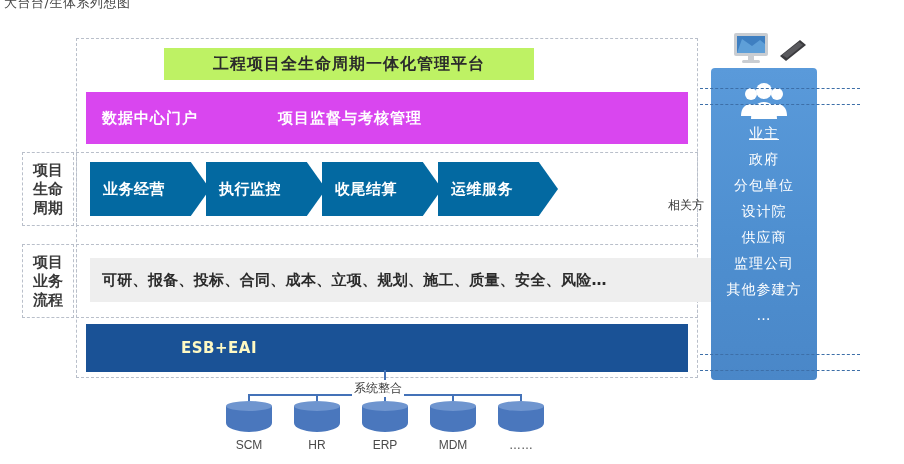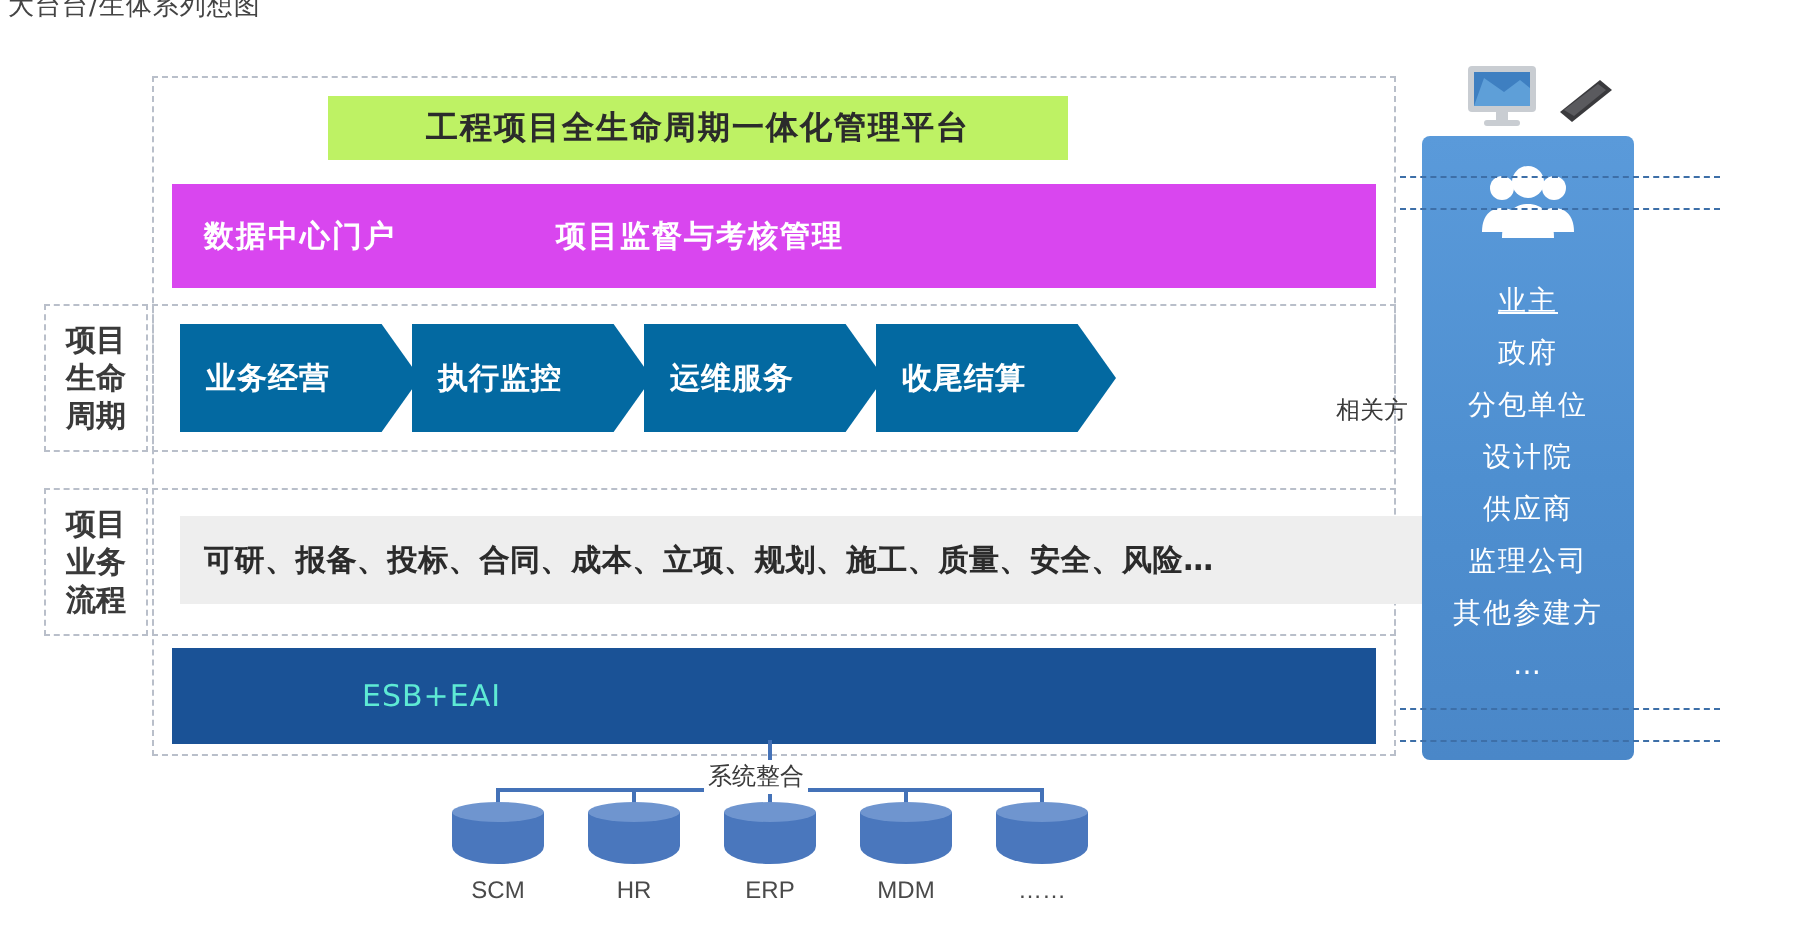--- a/index.html
+++ b/index.html
@@ -57,21 +57,21 @@
   .process-box{position:absolute;left:90px;top:258px;width:652px;height:44px;
        background:#eeeeee;display:flex;align-items:center;}
   .process-box span{font-size:15px;font-weight:bold;color:#2b2b2b;margin-left:12px;
        letter-spacing:.3px;}
 
   
   .bpm-band{position:absolute;left:86px;top:324px;width:602px;height:48px;
        background:#1a5296;display:flex;align-items:center;}
   .bpm-band .b-left{font-size:15px;font-weight:bold;color:#fff;margin-left:16px;
        letter-spacing:.5px;}
-  .bpm-band .b-right{font-size:15px;font-weight:normal;color:#5eead4;margin-left:95px;
+  .bpm-band .b-right{font-size:15px;font-weight:bold;color:#fef9c3;margin-left:95px;
        letter-spacing:.5px;}
 
   
   .sysint-label{position:absolute;left:352px;top:380px;font-size:12px;color:#3a3a3a;
        background:#fff;padding:0 2px;white-space:nowrap;z-index:3;}
   .tree{position:absolute;left:240px;top:378px;width:290px;height:30px;}
   .tree .vstem{position:absolute;left:144px;top:-8px;width:2px;height:24px;background:#4472b8;}
   .tree .hbar{position:absolute;left:8px;top:16px;width:274px;height:2px;background:#4472b8;}
   .tree .drop{position:absolute;top:18px;width:2px;height:10px;background:#4472b8;}
 
@@ -87,21 +87,21 @@
   #db-2{left:362px;top:406px;}
   #db-3{left:430px;top:406px;}
   #db-4{left:498px;top:406px;}
 
   
   .stake-panel{position:absolute;left:711px;top:68px;width:106px;height:312px;
        background:linear-gradient(180deg,#5a9ada 0%,#4e8fd0 55%,#4a87c8 100%);
        border-radius:4px;display:flex;flex-direction:column;align-items:center;}
   .stake-panel .plist{margin-top:52px;display:flex;flex-direction:column;align-items:center;}
   .stake-panel .plist div{font-size:14px;color:#ffffff;line-height:26px;letter-spacing:1px;}
-  .stake-panel .plist div.first{text-decoration:underline;margin-top:18px;}
+  .stake-panel .plist div.first{text-decoration:underline;}
   .people-icon{position:absolute;left:50%;top:14px;transform:translateX(-50%);}
 
   .devices{position:absolute;left:730px;top:30px;width:78px;height:36px;}
   .dash-line{position:absolute;height:0;border-top:1px dashed #3d6fa8;z-index:5;}
   #dl-0{left:700px;top:88px;width:160px;}
   #dl-1{left:700px;top:104px;width:160px;}
   #dl-2{left:700px;top:354px;width:160px;}
   #dl-3{left:700px;top:370px;width:160px;}
 </style>
 </head>
@@ -128,24 +128,24 @@
 
 <div class="lifecycle-band"></div>
 <div class="chev-row">
   <div class="chev">
     <span>业务经营</span>
   </div>
   <div class="chev">
     <span>执行监控</span>
   </div>
   <div class="chev">
+    <span>收尾结算</span>
+  </div>
+  <div class="chev">
     <span>运维服务</span>
-  </div>
-  <div class="chev">
-    <span>收尾结算</span>
   </div>
 </div>
 
 <div class="stake-label">相关方</div>
 
 <div class="side-label" id="side-process">
   <span>项目</span>
   <span>业务</span>
   <span>流程</span>
 </div>

